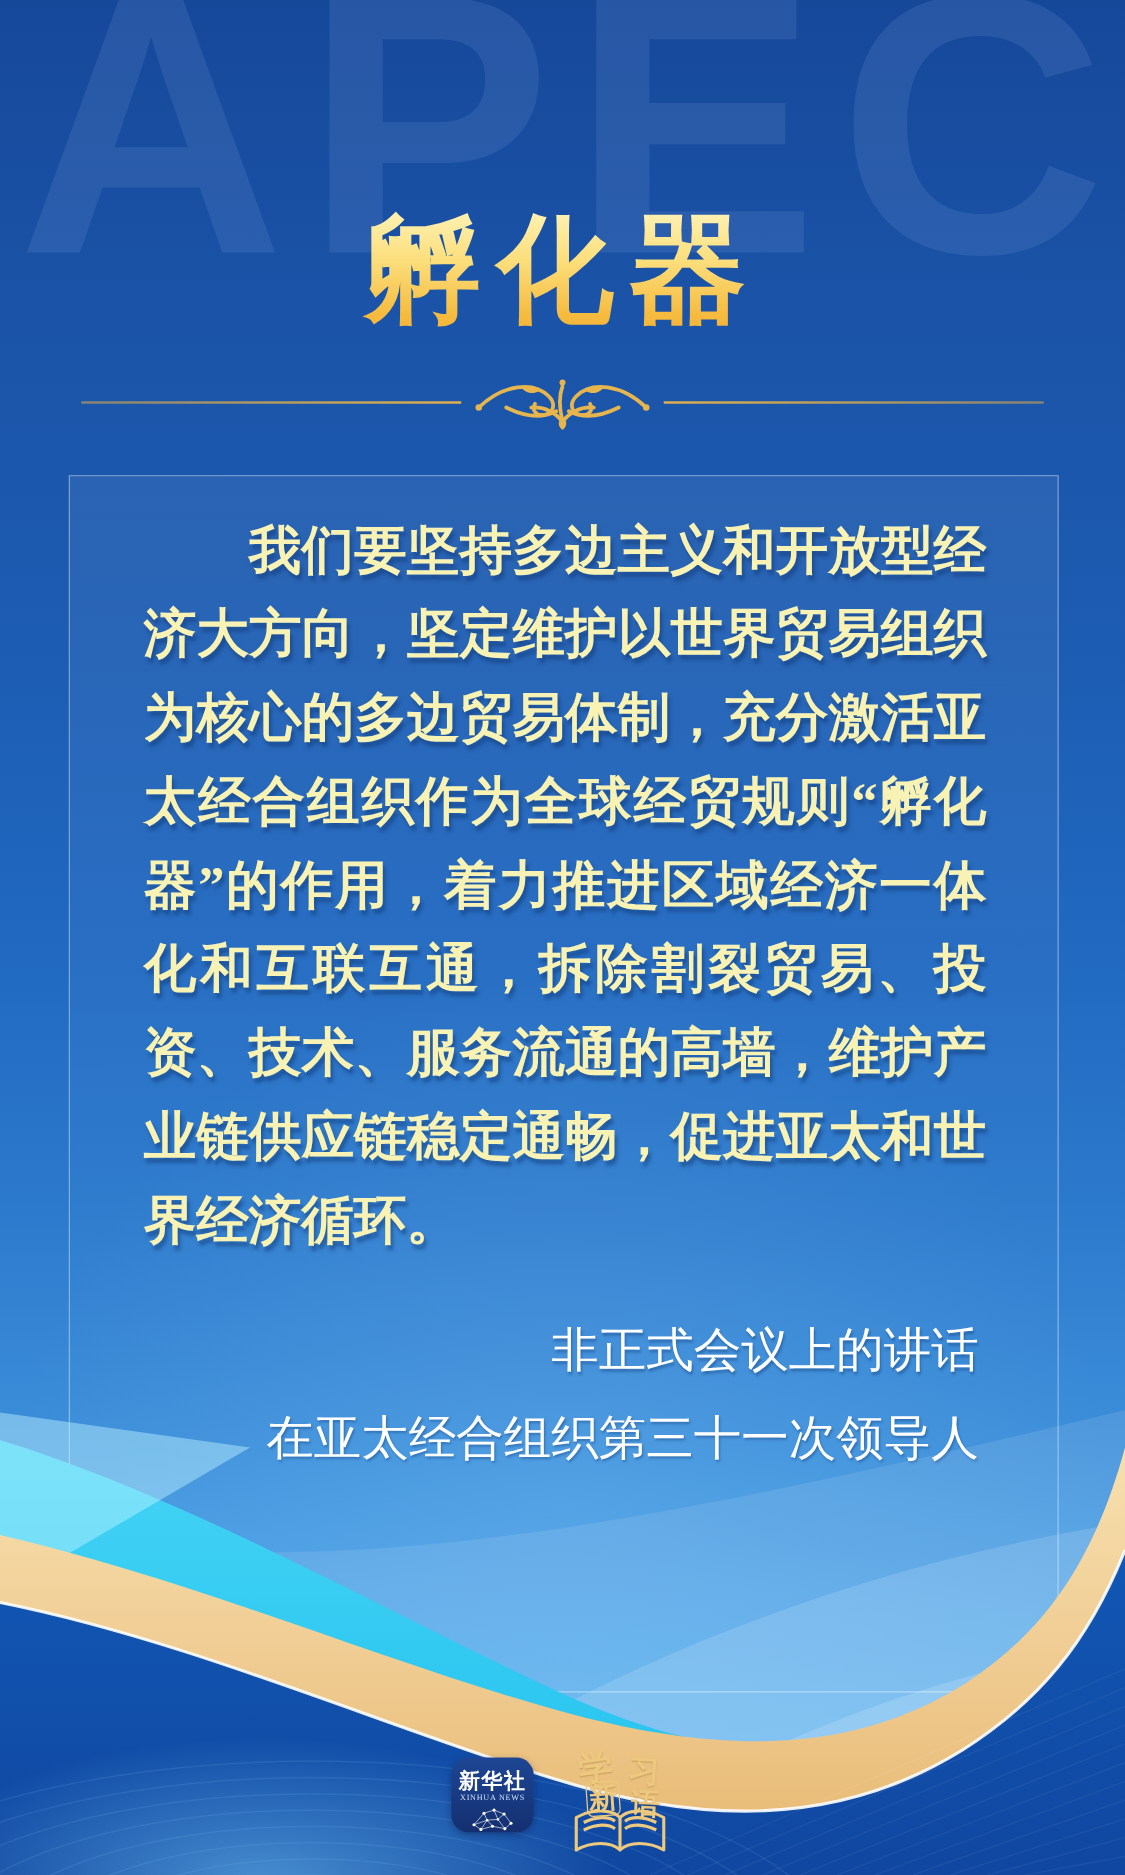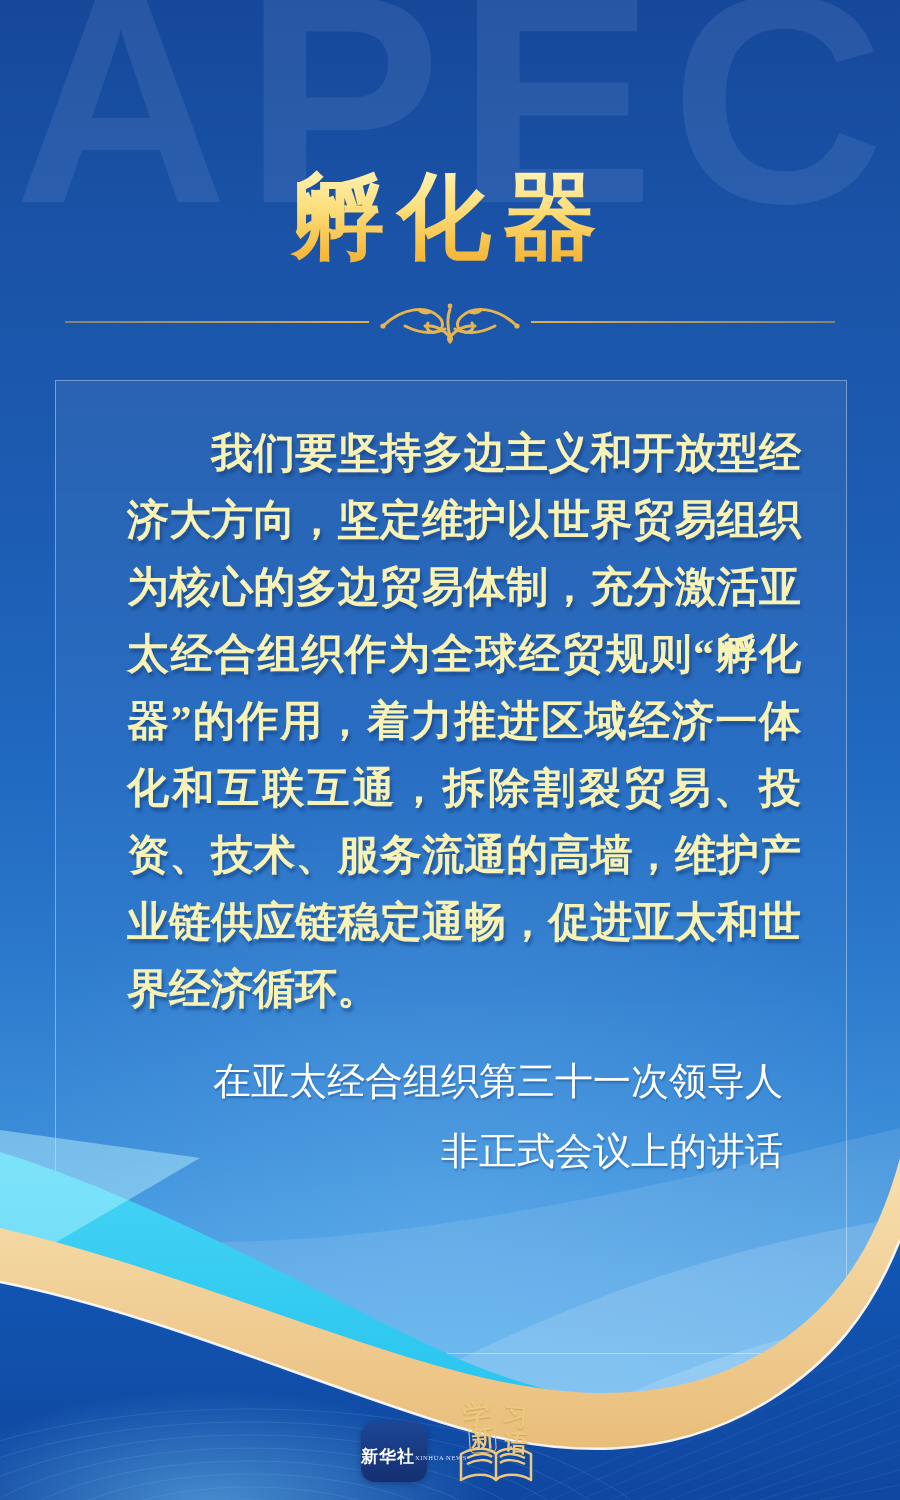--- a/index.html
+++ b/index.html
@@ -38,39 +38,39 @@
   .divider .line.right{background:linear-gradient(90deg,#dfae4d,rgba(217,168,69,.55));}
   .divider svg{flex:0 0 auto;margin:0 6px;}
   .quote-box{
     position:absolute;left:55px;top:380px;width:790px;height:972px;z-index:2;
     border:1px solid rgba(255,255,255,.38);
     background:linear-gradient(180deg,rgba(240,248,255,.07),rgba(240,248,255,.02) 60%,rgba(240,248,255,0));
   }
   .quote-text{
     position:absolute;left:115px;top:408px;width:674px;z-index:3;
     font-size:42px;line-height:67px;font-weight:bold;
-    color:#f8f3b4;text-align:justify;text-indent:2em;margin:12px;
+    color:#f8f3b4;text-align:justify;text-indent:2em;margin:0;
     text-shadow:2px 4px 3px rgba(15,55,115,.5);
   }
   .attribution{
     position:absolute;right:117px;top:1046px;z-index:3;
     text-align:right;color:#ffffff;font-size:38px;line-height:70px;font-weight:normal;
     text-shadow:1px 2px 2px rgba(15,55,115,.4);
   }
   .attribution div{white-space:nowrap;}
   .waves{position:absolute;left:0;top:1100px;width:900px;height:400px;z-index:4;}
   .footer{
     position:absolute;left:0;top:1392px;width:900px;z-index:6;
     display:flex;justify-content:center;align-items:flex-start;gap:26px;
   }
   .xinhua-icon{
-    width:66px;height:60px;margin-top:30px;border-radius:14px;
+    width:66px;height:60px;margin-top:14px;border-radius:14px;
     background:linear-gradient(180deg,#1d4694,#142f70);
     box-shadow:0 2px 6px rgba(0,20,60,.35);
-    display:flex;align-items:center;justify-content:flex-start;
+    display:flex;flex-direction:column;align-items:center;justify-content:flex-start;
     padding-top:9px;box-sizing:border-box;
   }
   .xinhua-name{font-family:"Liberation Sans","DejaVu Sans",sans-serif;font-weight:bold;color:#fff;font-size:17px;line-height:19px;letter-spacing:1px;white-space:nowrap;}
   .xinhua-en{font-family:"Liberation Serif",serif;color:#cfe0ff;font-size:6.5px;letter-spacing:.6px;margin-top:1px;white-space:nowrap;}
   .xuexi-logo{position:relative;width:86px;height:92px;margin-top:6px;color:#ecc97e;}
   .xuexi-logo .bk{position:absolute;left:4px;top:50px;}
   .xuexi-ch{position:absolute;font-weight:900;font-family:"Liberation Serif","DejaVu Serif",serif;
     text-shadow:0 1px 1px rgba(120,70,0,.25);}
   .xuexi-ch.c1{left:10px;top:-2px;font-size:27px;transform:rotate(-8deg);}
   .xuexi-ch.c2{left:50px;top:2px;font-size:25px;transform:rotate(4deg);}
@@ -108,22 +108,22 @@
       </g>
     </svg>
     <div class="line right"></div>
   </div>
 
   <div class="quote-box"></div>
 
   <p class="quote-text">我们要坚持多边主义和开放型经济大方向，坚定维护以世界贸易组织为核心的多边贸易体制，充分激活亚太经合组织作为全球经贸规则“孵化器”的作用，着力推进区域经济一体化和互联互通，拆除割裂贸易、投资、技术、服务流通的高墙，维护产业链供应链稳定通畅，促进亚太和世界经济循环。</p>
 
   <div class="attribution">
+    <div>非正式会议上的讲话</div>
     <div>在亚太经合组织第三十一次领导人</div>
-    <div>非正式会议上的讲话</div>
   </div>
 
   <svg class="waves" viewBox="0 0 900 400">
     <defs>
       <linearGradient id="goldGrad" x1="0" y1="0" x2="0" y2="1">
         <stop offset="0" stop-color="#f7e0ae"></stop>
         <stop offset=".55" stop-color="#f0cd94"></stop>
         <stop offset="1" stop-color="#e9bd79"></stop>
       </linearGradient>
       <linearGradient id="deepGrad" x1="0" y1="0" x2="0" y2="1">

